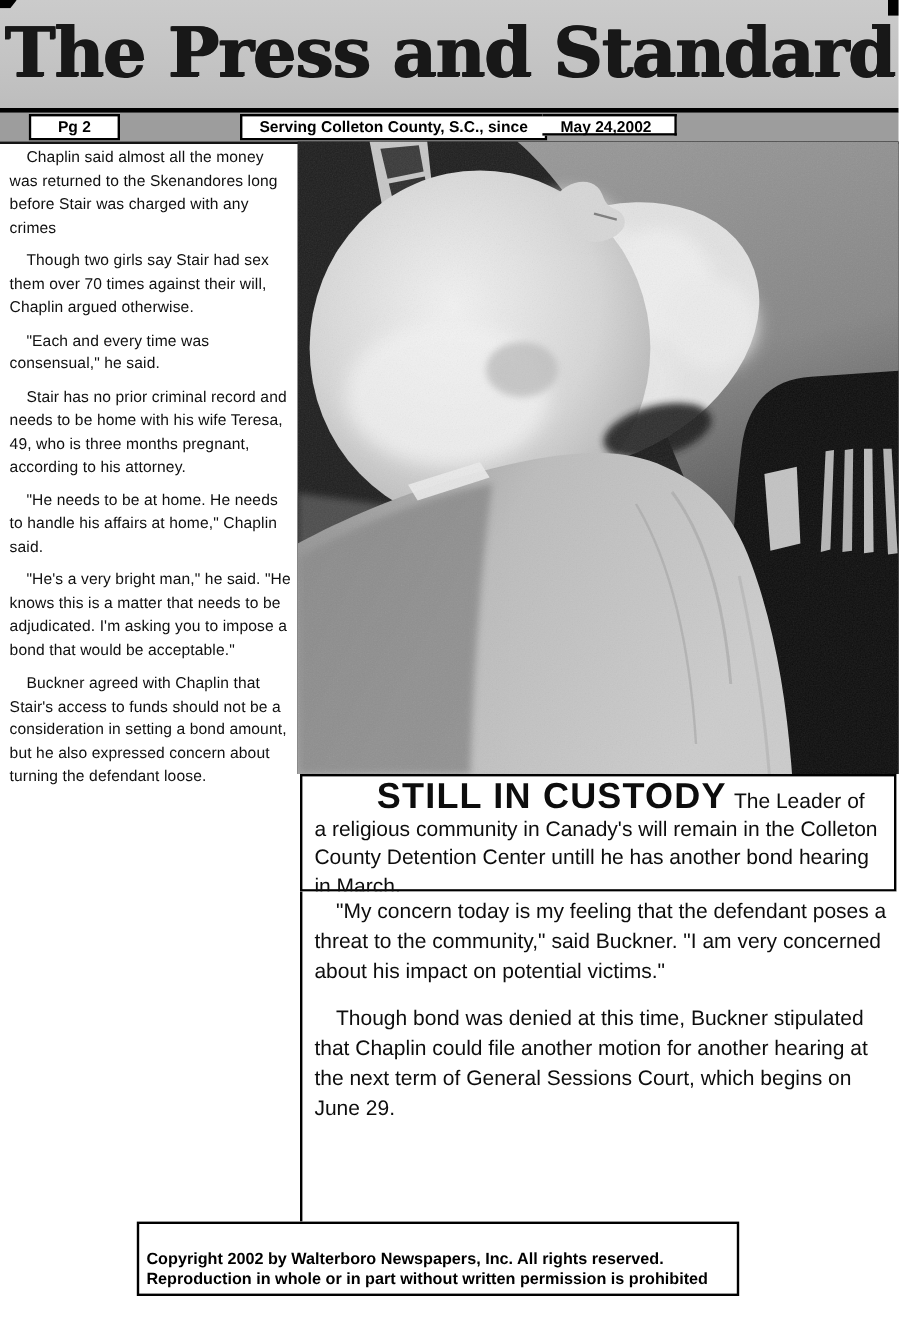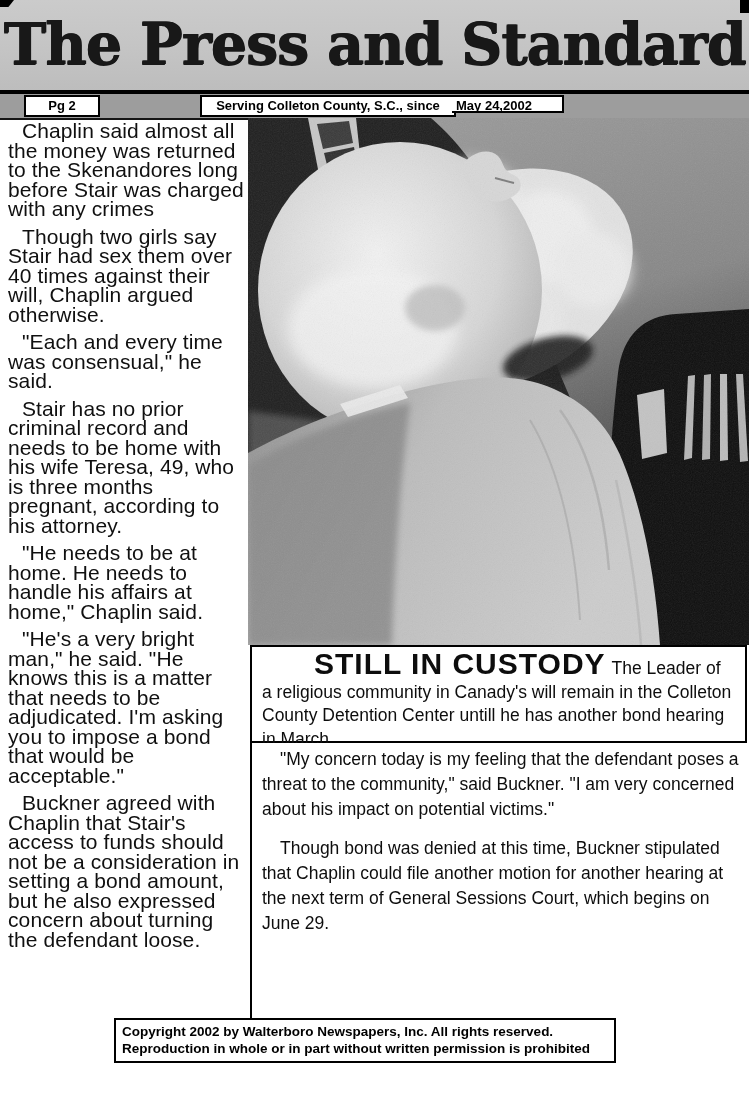--- a/index.html
+++ b/index.html
@@ -17,26 +17,26 @@
   #corner-left{left:0;top:0;width:14px;height:7px;clip-path:polygon(0 0,100% 0,60% 100%,0 100%);}
   #corner-right{right:0;top:0;width:9px;height:13px;}
 
   
   #header-bar{position:absolute;left:0;top:94px;width:749px;height:24px;
     background:#9d9d9d;border-bottom:2px solid #151515;}
   .bar-box{position:absolute;top:1px;height:18px;background:#fff;border:2px solid #000;
     font-size:13px;font-weight:bold;line-height:18px;text-align:center;color:#000;}
   #page-label-box{left:24px;width:72px;}
   #tagline-box{left:200px;width:252px;}
-  #date-box{left:452px;width:112px;border-left:none;display:flex;justify-content:flex-start;
+  #date-box{left:452px;width:112px;border-left:none;display:flex;justify-content:center;
     padding:0 8px 0 4px;box-sizing:border-box;}
 
   
   #left-column{position:absolute;left:8px;top:121px;width:238px;}
-  #left-column p{margin:0 2px 8px 0;font-size:21px;line-height:19.5px;text-indent:14px;
+  #left-column p{margin:0 2px 8px 0;font-size:13px;line-height:19.5px;text-indent:14px;
     color:#101010;letter-spacing:0.1px;}
 
   
   #photo{position:absolute;left:248px;top:118px;width:501px;height:527px;background:#1f1f1f;}
   #photo svg{display:block;}
 
   
   #caption-box{position:absolute;left:250px;top:645px;width:497px;height:98px;
     box-sizing:border-box;border:2px solid #000;background:#fff;
     padding:2px 10px 0 10px;font-size:17.5px;line-height:23.5px;color:#0d0d0d;}
@@ -45,21 +45,21 @@
 
   
   #right-column{position:absolute;left:250px;top:743px;width:497px;height:275px;
     box-sizing:border-box;border-left:2px solid #000;background:#fff;
     padding:4px 2px 0 10px;}
   #right-column p{margin:0 0 14px 0;font-size:17.5px;line-height:25px;text-indent:18px;
     color:#0d0d0d;}
 
   
   #footer-box{position:absolute;left:114px;top:1018px;width:502px;box-sizing:border-box;
-    border:2px solid #000;background:#fff;padding:3px 6px 4px 6px;
+    border:2px solid #000;background:#fff;padding:20px 6px 4px 6px;
     font-size:13.5px;font-weight:bold;line-height:17px;color:#000;}
 </style>
 </head>
 <body>
 
 <div id="page">
 
   <div id="masthead">
     <div id="masthead-title">The Press and Standard</div>
     <div id="corner-left" class="corner-mark"></div>
@@ -70,21 +70,21 @@
     <div id="page-label-box" class="bar-box">Pg 2</div>
     <div id="tagline-box" class="bar-box">Serving Colleton County, S.C., since 1877</div>
     <div id="date-box" class="bar-box">
       <span>May 24,</span>
       <span>2002</span>
     </div>
   </div>
 
   <div id="left-column">
     <p>Chaplin said almost all the money was returned to the Skenandores long before Stair was charged with any crimes</p>
-    <p>Though two girls say Stair had sex them over 40 times against their will, Chaplin argued otherwise.</p>
+    <p>Though two girls say Stair had sex them over 70 times against their will, Chaplin argued otherwise.</p>
     <p>"Each and every time was consensual," he said.</p>
     <p>Stair has no prior criminal record and needs to be home with his wife Teresa, 49, who is three months pregnant, according to his attorney.</p>
     <p>"He needs to be at home. He needs to handle his affairs at home," Chaplin said.</p>
     <p>"He's a very bright man," he said. "He knows this is a matter that needs to be adjudicated. I'm asking you to impose a bond that would be acceptable."</p>
     <p>Buckner agreed with Chaplin that Stair's access to funds should not be a consideration in setting a bond amount, but he also expressed concern about turning the defendant loose.</p>
   </div>
 
   <div id="photo" role="img" aria-label="Black-and-white photo of an elderly man with a large white beard and balding head, seen from behind with head tilted upward, wearing a light vest, with a dark slatted chair to the right">
     <svg width="501" height="527" viewBox="0 0 501 527" xmlns="http://www.w3.org/2000/svg">
       <defs>

